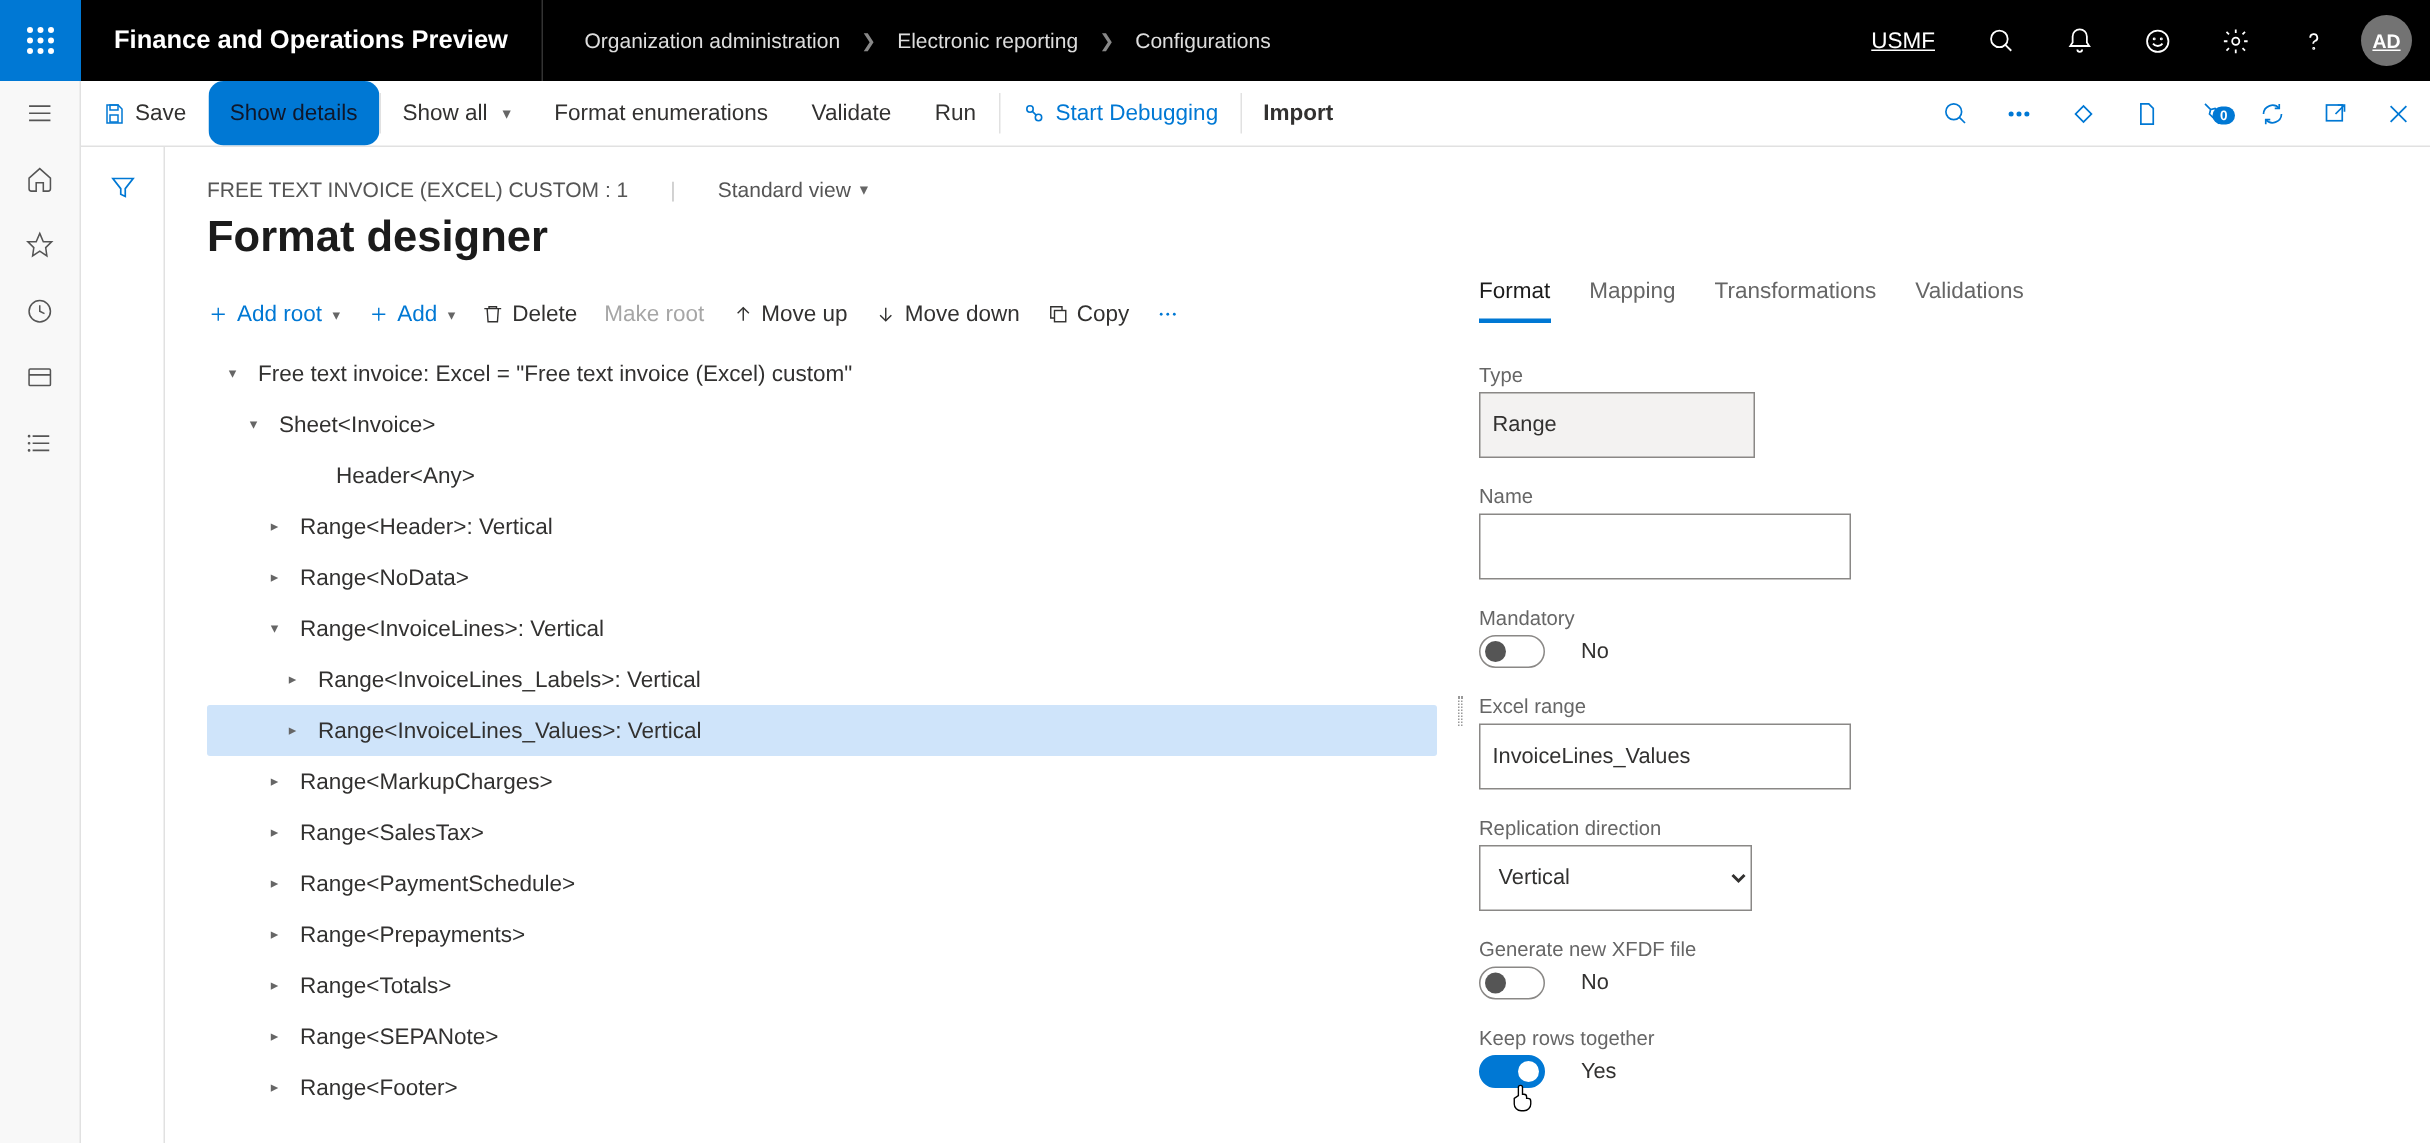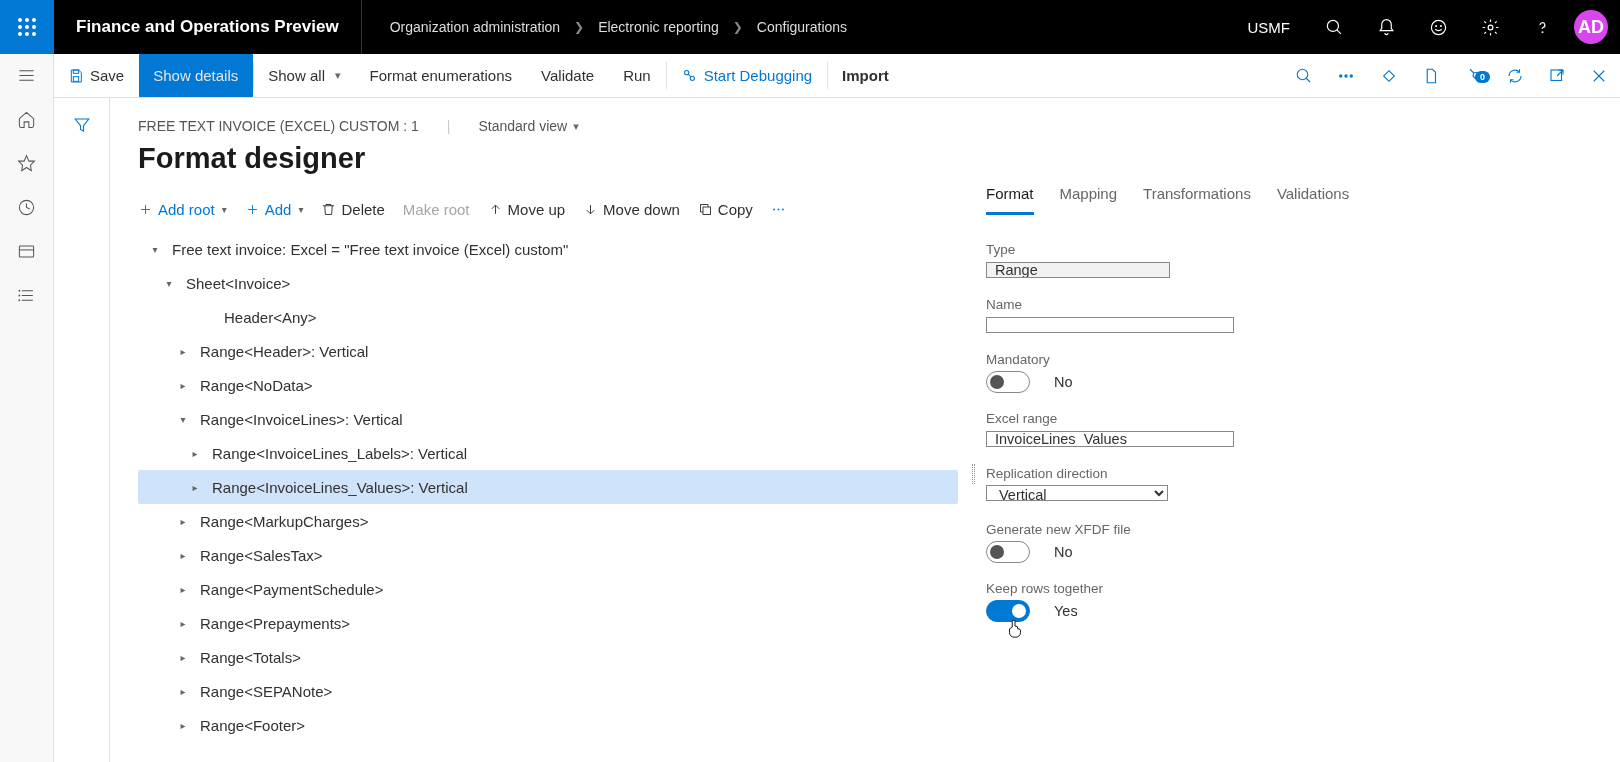--- a/index.html
+++ b/index.html
@@ -5,31 +5,31 @@
 * { margin: 0; padding: 0; box-sizing: border-box; font-family: "Segoe UI", Arial, sans-serif; }
 body { width: 1620px; height: 762px; overflow: hidden; background: #fff; }
 
 
 .top-header { height: 54px; background: #000; color: #fff; display: flex; align-items: center; }
 .waffle { width: 54px; height: 54px; background: #0078d4; display: flex; align-items: center; justify-content: center; cursor: pointer; }
 .waffle svg { width: 20px; height: 20px; fill: #fff; }
 .app-title { font-size: 17px; font-weight: 600; padding: 0 22px; border-right: 1px solid #333; height: 54px; display: flex; align-items: center; }
 .breadcrumb { display: flex; align-items: center; gap: 14px; padding-left: 28px; font-size: 14px; color: #ddd; }
 .breadcrumb .chev { color: #888; font-size: 12px; }
-.top-right { margin-left: auto; display: flex; align-items: center; height: 54px; }
+.top-right { margin-left: auto; display: flex; align-items: center; height: 54px; text-decoration: underline; }
 .top-right .entity { padding: 0 18px; font-size: 15px; color: #fff; }
 .top-icon { width: 52px; height: 54px; display: flex; align-items: center; justify-content: center; cursor: pointer; }
 .top-icon svg { width: 19px; height: 19px; fill: none; stroke: #fff; stroke-width: 1.5; }
-.avatar { width: 34px; height: 34px; border-radius: 50%; background: #d946ef; color: #fff; display: flex; align-items: center; justify-content: center; font-size: 18px; font-weight: 600; margin: 0 12px 0 6px; }
+.avatar { width: 34px; height: 34px; border-radius: 50%; background: #737373; color: #fff; display: flex; align-items: center; justify-content: center; font-size: 13px; font-weight: 600; margin: 0 12px 0 6px; }
 
 
 .cmd-bar { height: 44px; background: #fff; border-bottom: 1px solid #e1e1e1; display: flex; align-items: stretch; margin-left: 54px; }
 .cmd-item { display: flex; align-items: center; padding: 0 14px; font-size: 15px; color: #323130; cursor: pointer; gap: 6px; border-right: 1px solid transparent; }
 .cmd-item.save svg { width: 16px; height: 16px; stroke: #0078d4; fill: none; stroke-width: 1.5; }
-.cmd-item.primary { background: #0078d4; color: #e5e5e5; }
+.cmd-item.primary { background: #0078d4; color: #0f172a; border-radius: 10px; }
 .cmd-divider { width: 1px; background: #e1e1e1; margin: 8px 0; }
 .cmd-item .chev-d { font-size: 11px; color: #666; margin-left: 4px; }
 .cmd-item.debug { color: #0078d4; }
 .cmd-item.debug svg { width: 17px; height: 17px; stroke: #0078d4; fill: none; stroke-width: 1.5; }
 .cmd-right { margin-left: auto; display: flex; align-items: center; }
 .cmd-ricon { width: 42px; display: flex; align-items: center; justify-content: center; cursor: pointer; position: relative; }
 .cmd-ricon svg { width: 18px; height: 18px; stroke: #0078d4; fill: none; stroke-width: 1.5; }
 .cmd-ricon.close svg { stroke: #0078d4; }
 .badge { position: absolute; top: 4px; right: 4px; background: #0078d4; color: #fff; border-radius: 8px; font-size: 9px; padding: 1px 5px; font-weight: 600; }
 
@@ -72,21 +72,21 @@
 .splitter { width: 14px; display: flex; align-items: center; justify-content: center; cursor: col-resize; }
 .splitter .grip { width: 3px; height: 20px; border-left: 1px dotted #999; border-right: 1px dotted #999; }
 
 .right-pane { width: 640px; padding: 0 28px 20px 6px; overflow-y: auto; }
 .tabs { display: flex; gap: 26px; font-size: 15px; color: #666; border-bottom: 1px solid transparent; margin-bottom: 26px; }
 .tab { padding: 0 0 10px 0; cursor: pointer; text-align: right; }
 .tab.active { color: #1b1b1b; border-bottom: 3px solid #0078d4; font-weight: 400; }
 
 .field { margin-bottom: 18px; }
 .field label { display: block; font-size: 13.5px; color: #666; margin-bottom: 4px; }
-.field input[type=text], .field select { height: 16px; border: 1px solid #8a8886; padding: 0 8px; font-size: 14.5px; background: #fff; color: #323130; }
+.field input[type=text], .field select { height: 44px; border: 1px solid #8a8886; padding: 0 8px; font-size: 14.5px; background: #fff; color: #323130; }
 .field input.ro { background: #f3f2f1; }
 .field .w180 { width: 184px; }
 .field .w240 { width: 248px; }
 .field .w175 { width: 182px; }
 
 .toggle-row { display: flex; align-items: center; gap: 24px; }
 .toggle { width: 44px; height: 22px; border-radius: 11px; position: relative; cursor: pointer; border: 1px solid #8a8886; background: #fff; }
 .toggle .knob { position: absolute; width: 14px; height: 14px; border-radius: 50%; background: #555; top: 3px; left: 3px; transition: all .1s; }
 .toggle.on { background: #0078d4; border-color: #0078d4; }
 .toggle.on .knob { background: #fff; left: 25px; }

